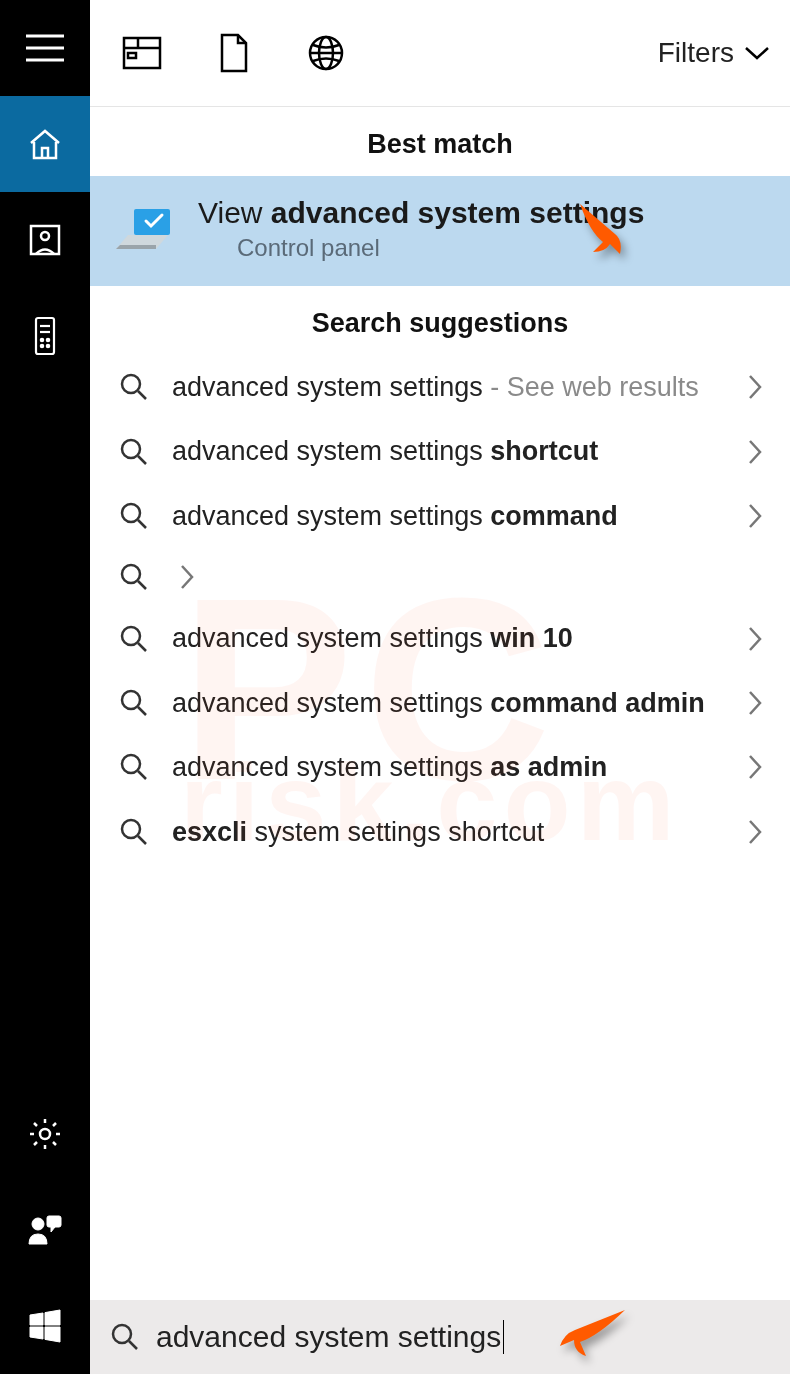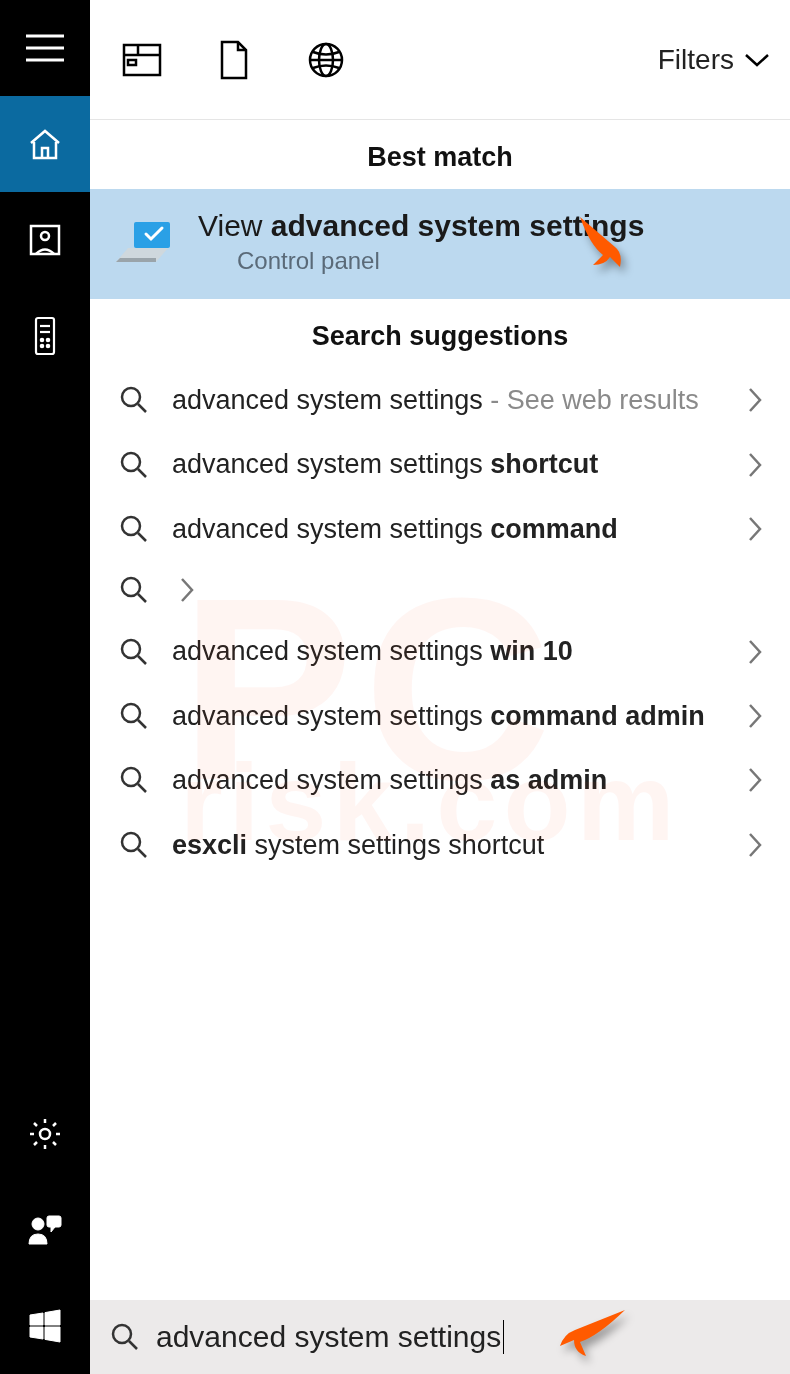--- a/index.html
+++ b/index.html
@@ -30,21 +30,21 @@
 
   
   .pane {
     flex: 1;
     display: flex;
     flex-direction: column;
     min-width: 0;
     position: relative;
   }
   .topbar {
-    height: 120px;
+    height: 107px;
     display: flex;
     align-items: center;
     padding: 0 20px;
     border-bottom: 1px solid #e5e5e5;
   }
   .topbar .tb-icon {
     width: 64px; height: 64px;
     display: flex; align-items: center; justify-content: center;
     margin-right: 28px;
   }

